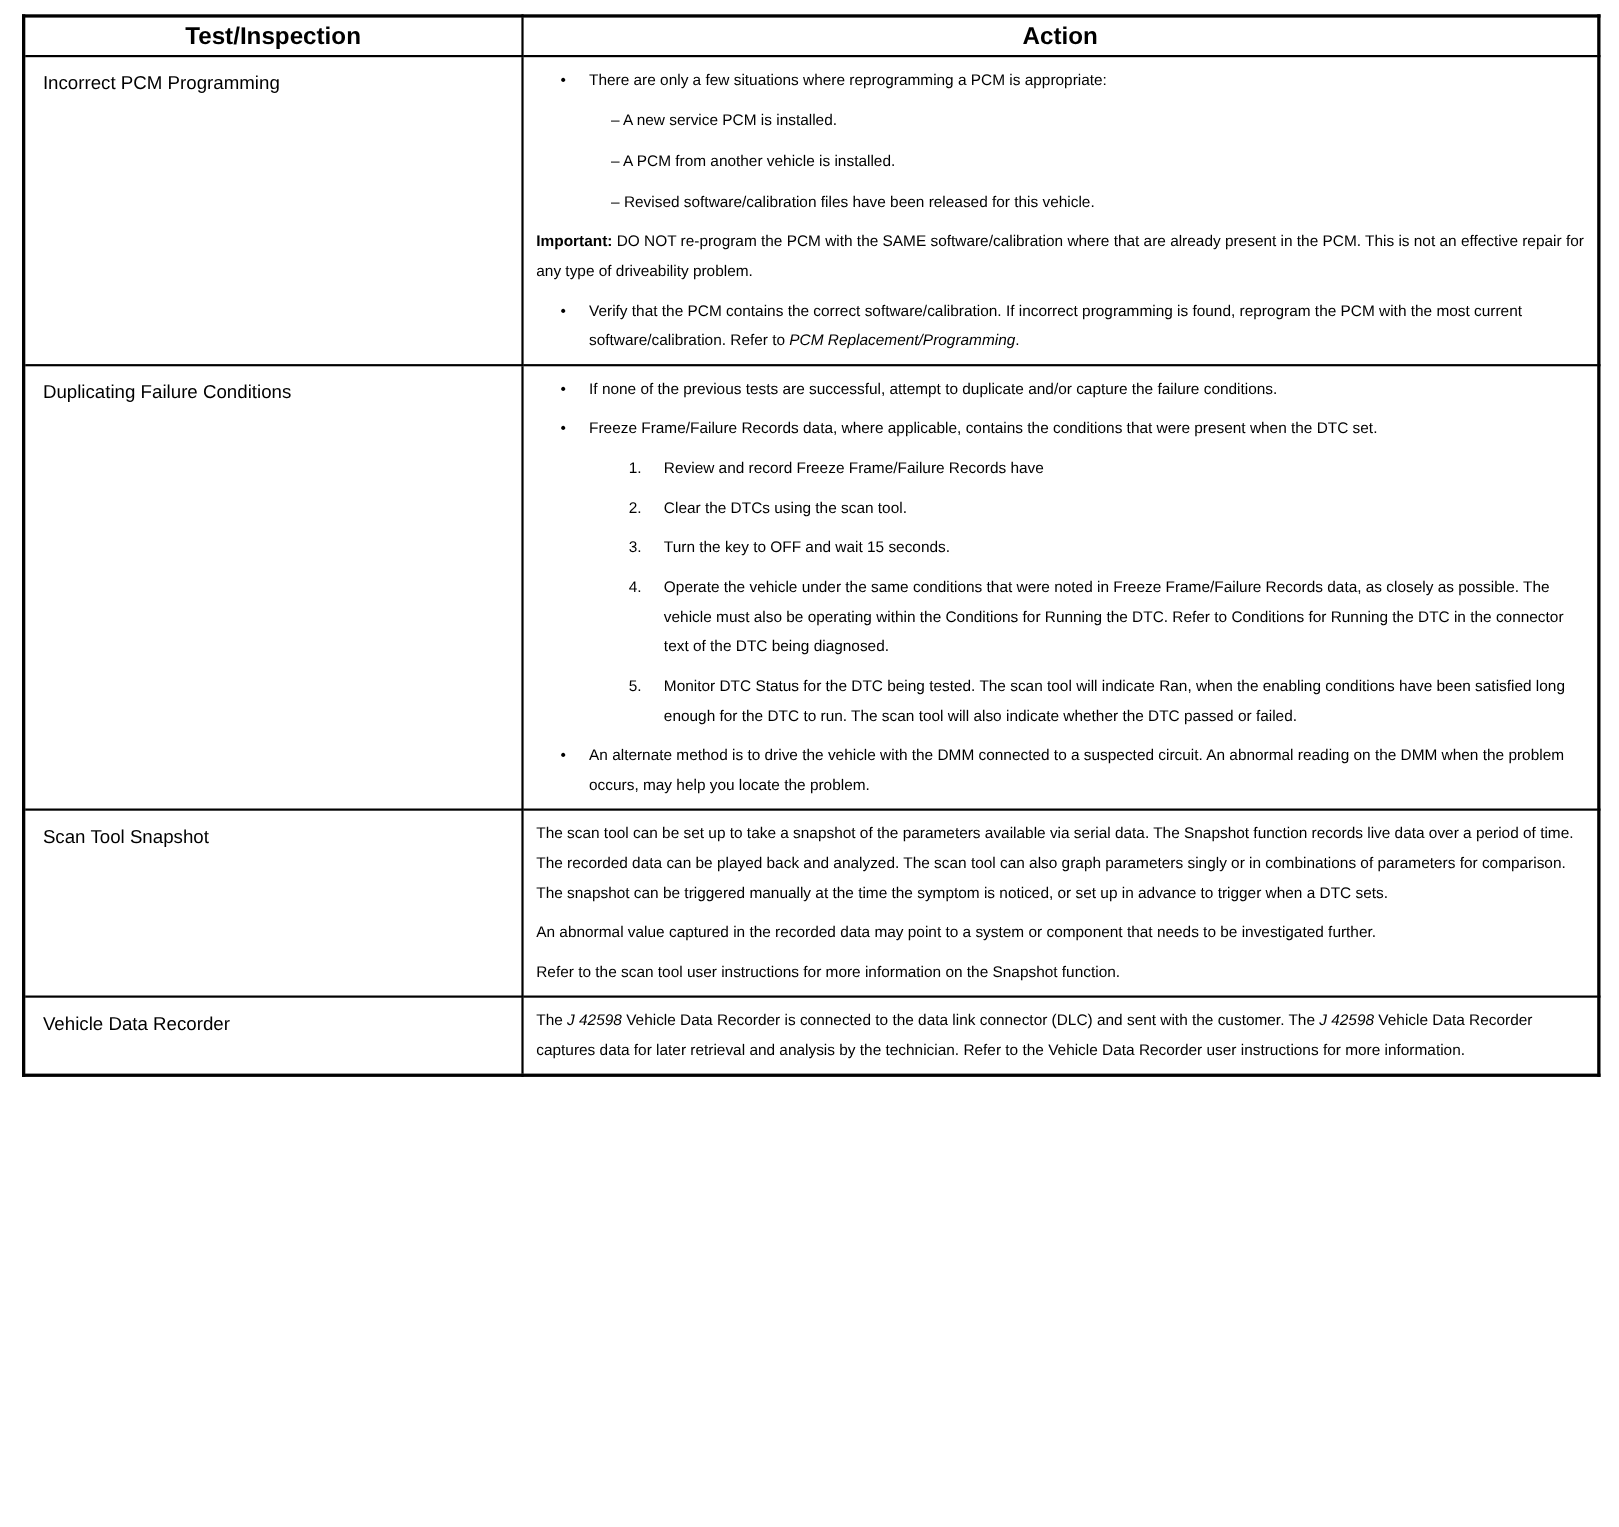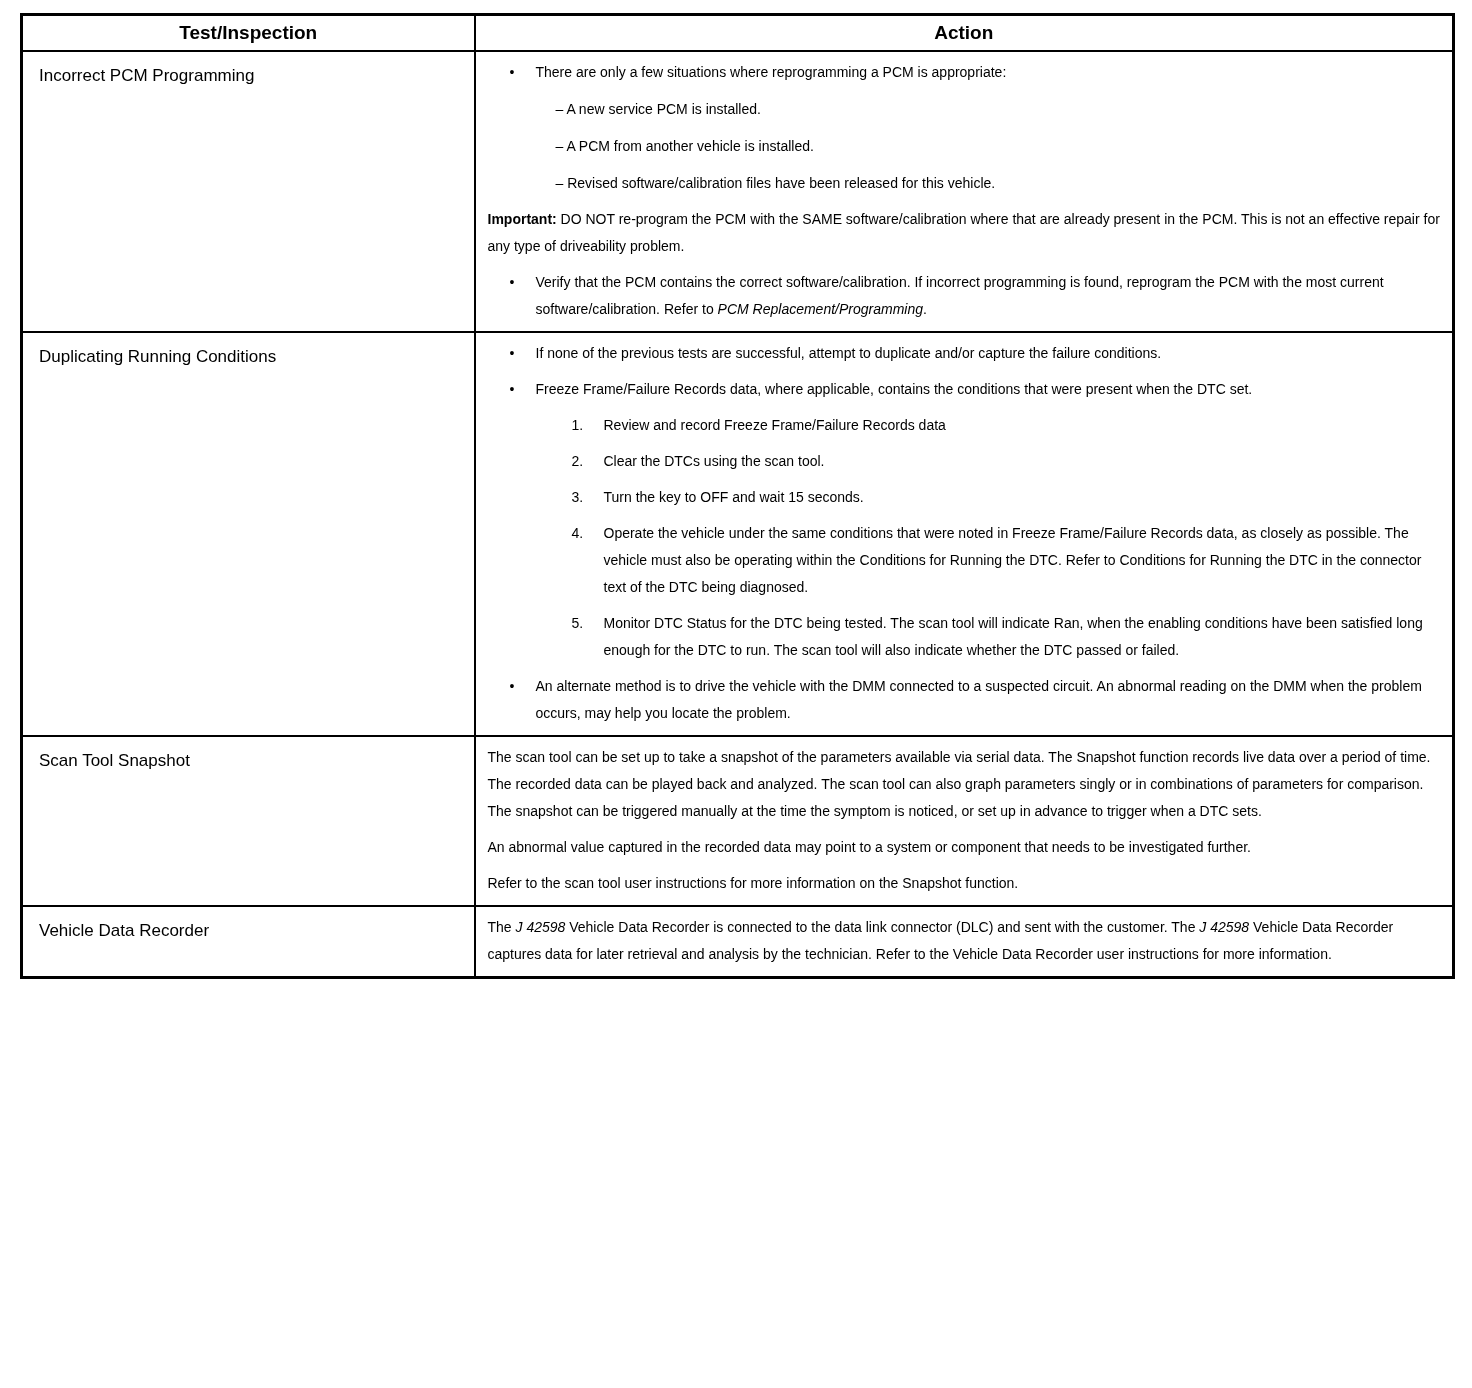--- a/index.html
+++ b/index.html
@@ -2,21 +2,21 @@
 <html><head>
 <meta charset="utf-8">
 <style>
   html, body { margin: 0; padding: 0; background: #ffffff; }
   body { width: 1472px; height: 1388px; position: relative; overflow: hidden;
          font-family: "Liberation Sans", "DejaVu Sans", sans-serif; color: #000; }
   table.doc { position: absolute; left: 20px; top: 13px; width: 1432px;
               border-collapse: collapse; border: 3px solid #000; table-layout: fixed; }
   table.doc td, table.doc th { border: 2px solid #000; vertical-align: top; padding: 0; }
   col.c1 { width: 453px; } col.c2 { width: 979px; }
-  th { font-weight: bold; font-size: 19px; height: 34px; line-height: 34px; }
+  th { font-weight: bold; font-size: 22px; height: 34px; line-height: 34px; }
   tr.row { }
   td.test { font-size: 17px; padding: 10px 0 0 16px !important; line-height: 27px; }
   td.action { font-size: 14px; line-height: 27px; padding: 7px 12px 6px 12px !important; }
   .bullet { position: relative; padding-left: 48px; margin: 0 0 9px 0; }
   .bullet::before { content: "•"; position: absolute; left: 22px; top: 0; }
   .dash { position: relative; padding-left: 68px; margin: 10px 0 9px 0; }
   .para { margin: 0 0 9px 0; }
   .num { position: relative; padding-left: 116px; margin: 0 0 9px 0; }
   .num .n { position: absolute; left: 84px; }
   b.lbl { font-weight: bold; }
@@ -45,25 +45,25 @@
         <div class="bullet">There are only a few situations where reprogramming a PCM is appropriate:</div>
         <div class="dash">– A new service PCM is installed.</div>
         <div class="dash">– A PCM from another vehicle is installed.</div>
         <div class="dash">– Revised software/calibration files have been released for this vehicle.</div>
         <div class="para"><b class="lbl">Important:</b><span> DO NOT re-program the PCM with the SAME software/calibration where that are already present in the PCM. This is not an effective repair for any type of driveability problem.</span></div>
         <div class="bullet last"><span>Verify that the PCM contains the correct software/calibration. If incorrect programming is found, reprogram the PCM with the most current software/calibration. Refer to </span><i>PCM Replacement/Programming</i><span>.</span></div>
       </td>
     </tr>
 
     <tr class="row">
-      <td class="test">Duplicating Running Conditions</td>
+      <td class="test">Duplicating Failure Conditions</td>
       <td class="action">
         <div class="bullet">If none of the previous tests are successful, attempt to duplicate and/or capture the failure conditions.</div>
         <div class="bullet">Freeze Frame/Failure Records data, where applicable, contains the conditions that were present when the DTC set.</div>
-        <div class="num"><span class="n">1.</span><span>Review and record Freeze Frame/Failure Records data</span></div>
+        <div class="num"><span class="n">1.</span><span>Review and record Freeze Frame/Failure Records have</span></div>
         <div class="num"><span class="n">2.</span><span>Clear the DTCs using the scan tool.</span></div>
         <div class="num"><span class="n">3.</span><span>Turn the key to OFF and wait 15 seconds.</span></div>
         <div class="num"><span class="n">4.</span><span>Operate the vehicle under the same conditions that were noted in Freeze Frame/Failure Records data, as closely as possible. The vehicle must also be operating within the Conditions for Running the DTC. Refer to Conditions for Running the DTC in the connector text of the DTC being diagnosed.</span></div>
         <div class="num"><span class="n">5.</span><span>Monitor DTC Status for the DTC being tested. The scan tool will indicate Ran, when the enabling conditions have been satisfied long enough for the DTC to run. The scan tool will also indicate whether the DTC passed or failed.</span></div>
         <div class="bullet last">An alternate method is to drive the vehicle with the DMM connected to a suspected circuit. An abnormal reading on the DMM when the problem occurs, may help you locate the problem.</div>
       </td>
     </tr>
 
     <tr class="row">
       <td class="test">Scan Tool Snapshot</td>

